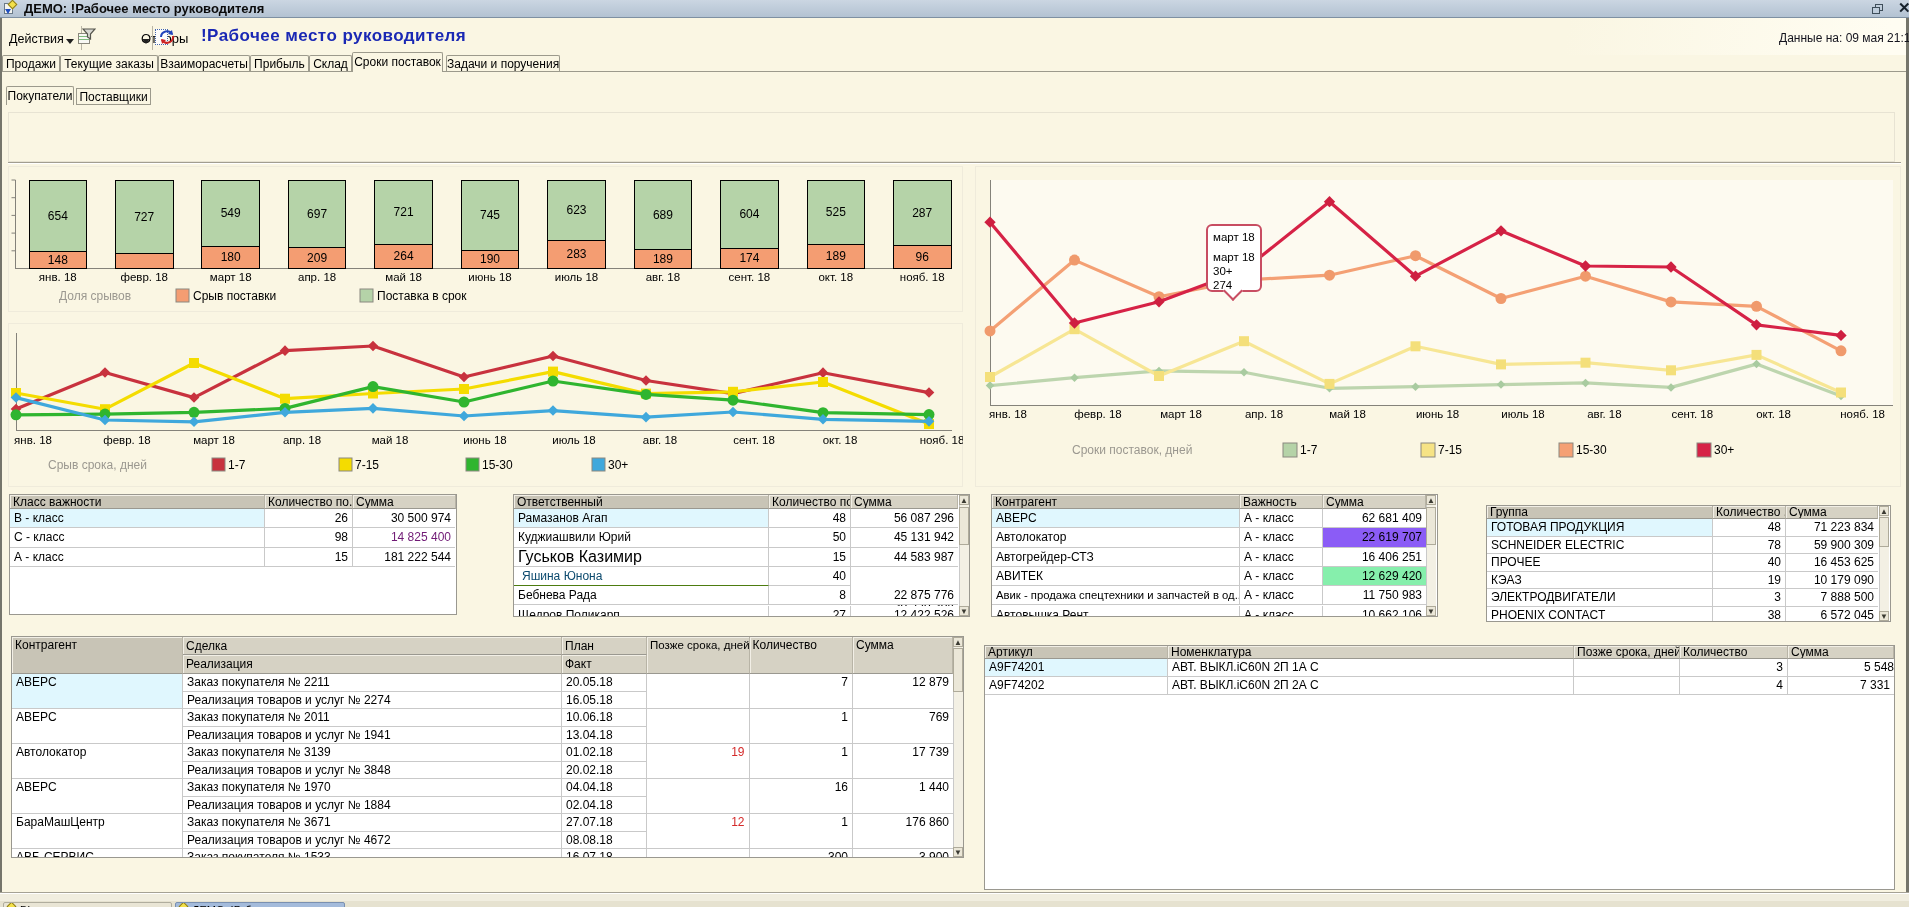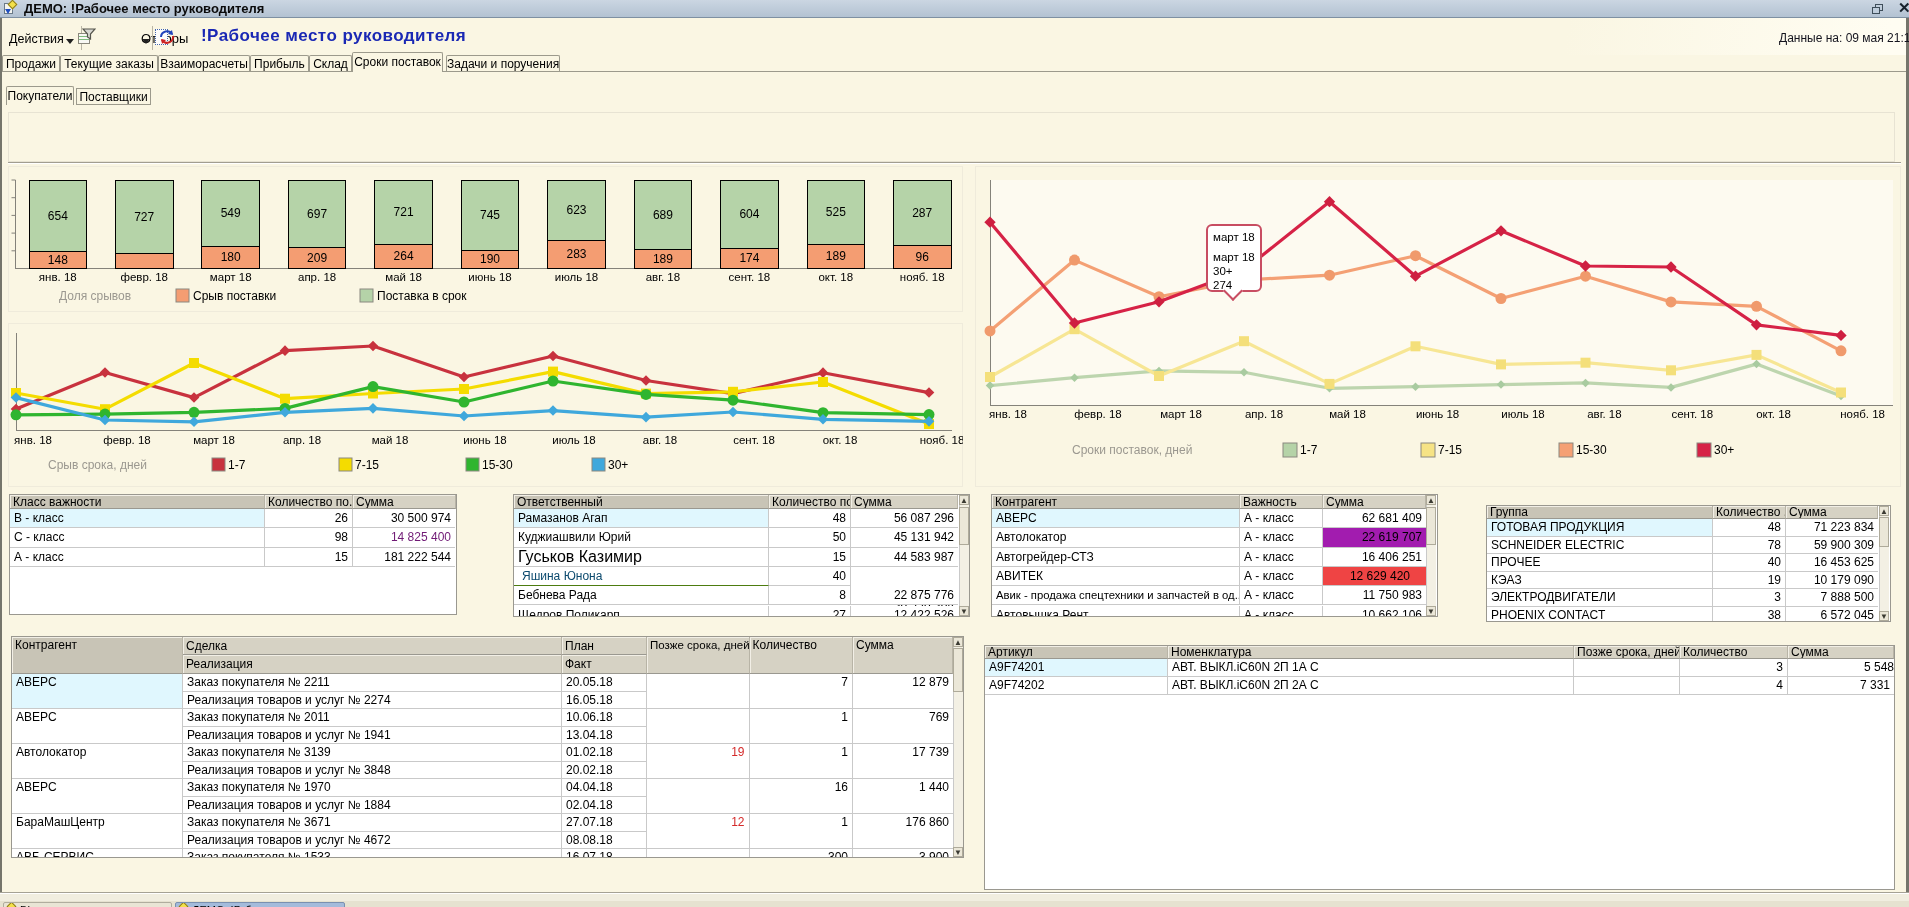--- a/index.html
+++ b/index.html
@@ -316,27 +316,27 @@
 </div>
 <div class="abs" style="left:991px;top:494px;width:447px;height:123px;background:#FFFFFF;border:1px solid #9A9890;overflow:hidden;">
 <div class="cell" style="left:0px;top:0px;width:248px;height:14px;background:#C8C4B6;border-right:1px solid #B8B4A6;border-bottom:1px solid #9A9890;box-shadow:inset 1px 1px 0 #F2EFE6;line-height:14px;padding-left:3px;font-size:12px;">Контрагент</div>
 <div class="cell" style="left:248px;top:0px;width:83px;height:14px;background:#D6D2C4;border-right:1px solid #B8B4A6;border-bottom:1px solid #9A9890;box-shadow:inset 1px 1px 0 #F2EFE6;line-height:14px;padding-left:3px;font-size:12px;">Важность</div>
 <div class="cell" style="left:331px;top:0px;width:103px;height:14px;background:#D6D2C4;border-right:1px solid #B8B4A6;border-bottom:1px solid #9A9890;box-shadow:inset 1px 1px 0 #F2EFE6;line-height:14px;padding-left:3px;font-size:12px;">Сумма</div>
 <div class="cell" style="left:0px;top:14.0px;width:248px;height:19.3px;background:#E0F7FE;line-height:18.3px;color:#000;font-size:12px;border-right:1px solid #C9C9C9;border-bottom:1px solid #C9C9C9;padding-left:4px;">АВЕРС</div>
 <div class="cell" style="left:248px;top:14.0px;width:83px;height:19.3px;background:#FFFFFF;line-height:18.3px;color:#000;font-size:12px;border-right:1px solid #C9C9C9;border-bottom:1px solid #C9C9C9;padding-left:4px;">А - класс</div>
 <div class="cell" style="left:331px;top:14.0px;width:103px;height:19.3px;background:#FFFFFF;line-height:18.3px;color:#000;font-size:12px;border-bottom:1px solid #C9C9C9;text-align:right;padding-right:4px;">62 681 409</div>
 <div class="cell" style="left:0px;top:33.299999999999955px;width:248px;height:19.3px;background:#FFFFFF;line-height:18.3px;color:#000;font-size:12px;border-right:1px solid #C9C9C9;border-bottom:1px solid #C9C9C9;padding-left:4px;">Автолокатор</div>
 <div class="cell" style="left:248px;top:33.299999999999955px;width:83px;height:19.3px;background:#FFFFFF;line-height:18.3px;color:#000;font-size:12px;border-right:1px solid #C9C9C9;border-bottom:1px solid #C9C9C9;padding-left:4px;">А - класс</div>
-<div class="cell" style="left:331px;top:33.299999999999955px;width:103px;height:19.3px;background:#a21caf;line-height:18.3px;color:#000;font-size:12px;border-bottom:1px solid #C9C9C9;text-align:right;padding-right:4px;">22 619 707</div>
+<div class="cell" style="left:331px;top:33.299999999999955px;width:103px;height:19.3px;background:#8b5cf6;line-height:18.3px;color:#000;font-size:12px;border-bottom:1px solid #C9C9C9;text-align:right;padding-right:4px;">22 619 707</div>
 <div class="cell" style="left:0px;top:52.60000000000002px;width:248px;height:19.3px;background:#FFFFFF;line-height:18.3px;color:#000;font-size:12px;border-right:1px solid #C9C9C9;border-bottom:1px solid #C9C9C9;padding-left:4px;">Автогрейдер-СТЗ</div>
 <div class="cell" style="left:248px;top:52.60000000000002px;width:83px;height:19.3px;background:#FFFFFF;line-height:18.3px;color:#000;font-size:12px;border-right:1px solid #C9C9C9;border-bottom:1px solid #C9C9C9;padding-left:4px;">А - класс</div>
 <div class="cell" style="left:331px;top:52.60000000000002px;width:103px;height:19.3px;background:#FFFFFF;line-height:18.3px;color:#000;font-size:12px;border-bottom:1px solid #C9C9C9;text-align:right;padding-right:4px;">16 406 251</div>
 <div class="cell" style="left:0px;top:71.89999999999998px;width:248px;height:19.3px;background:#FFFFFF;line-height:18.3px;color:#000;font-size:12px;border-right:1px solid #C9C9C9;border-bottom:1px solid #C9C9C9;padding-left:4px;">АВИТЕК</div>
 <div class="cell" style="left:248px;top:71.89999999999998px;width:83px;height:19.3px;background:#FFFFFF;line-height:18.3px;color:#000;font-size:12px;border-right:1px solid #C9C9C9;border-bottom:1px solid #C9C9C9;padding-left:4px;">А - класс</div>
-<div class="cell" style="left:331px;top:71.89999999999998px;width:103px;height:19.3px;background:#ef4444;line-height:18.3px;color:#000;font-size:12px;border-bottom:1px solid #C9C9C9;text-align:right;padding-right:16px;">12 629 420</div>
+<div class="cell" style="left:331px;top:71.89999999999998px;width:103px;height:19.3px;background:#86efac;line-height:18.3px;color:#000;font-size:12px;border-bottom:1px solid #C9C9C9;text-align:right;padding-right:4px;">12 629 420</div>
 <div class="cell" style="left:0px;top:91.20000000000005px;width:248px;height:19.3px;background:#FFFFFF;line-height:18.3px;color:#000;font-size:11.3px;border-right:1px solid #C9C9C9;border-bottom:1px solid #C9C9C9;padding-left:4px;">Авик - продажа спецтехники и запчастей в од...</div>
 <div class="cell" style="left:248px;top:91.20000000000005px;width:83px;height:19.3px;background:#FFFFFF;line-height:18.3px;color:#000;font-size:12px;border-right:1px solid #C9C9C9;border-bottom:1px solid #C9C9C9;padding-left:4px;">А - класс</div>
 <div class="cell" style="left:331px;top:91.20000000000005px;width:103px;height:19.3px;background:#FFFFFF;line-height:18.3px;color:#000;font-size:12px;border-bottom:1px solid #C9C9C9;text-align:right;padding-right:4px;">11 750 983</div>
 <div class="cell" style="left:0px;top:110.5px;width:248px;height:19.3px;background:#FFFFFF;line-height:18.3px;color:#000;font-size:12px;border-right:1px solid #C9C9C9;border-bottom:1px solid #C9C9C9;padding-left:4px;">Автовышка Рент</div>
 <div class="cell" style="left:248px;top:110.5px;width:83px;height:19.3px;background:#FFFFFF;line-height:18.3px;color:#000;font-size:12px;border-right:1px solid #C9C9C9;border-bottom:1px solid #C9C9C9;padding-left:4px;">А - класс</div>
 <div class="cell" style="left:331px;top:110.5px;width:103px;height:19.3px;background:#FFFFFF;line-height:18.3px;color:#000;font-size:12px;border-bottom:1px solid #C9C9C9;text-align:right;padding-right:4px;">10 662 106</div>
 <div class="abs" style="left:434px;top:0px;width:10px;height:121px;background:#F3F0E4;border-left:1px solid #C9C9C9;"></div>
 <div class="abs" style="left:434px;top:0px;width:10px;height:10px;background:#EBE7D8;border:1px solid #AEAA9A;font-size:8px;line-height:9px;text-align:center;color:#3A3A32;">▲</div>
 <div class="abs" style="left:434px;top:111px;width:10px;height:10px;background:#EBE7D8;border:1px solid #AEAA9A;font-size:8px;line-height:9px;text-align:center;color:#3A3A32;">▼</div>
 <div class="abs" style="left:434px;top:12px;width:10px;height:38px;background:#EBE7D8;border:1px solid #AEAA9A;"></div>

